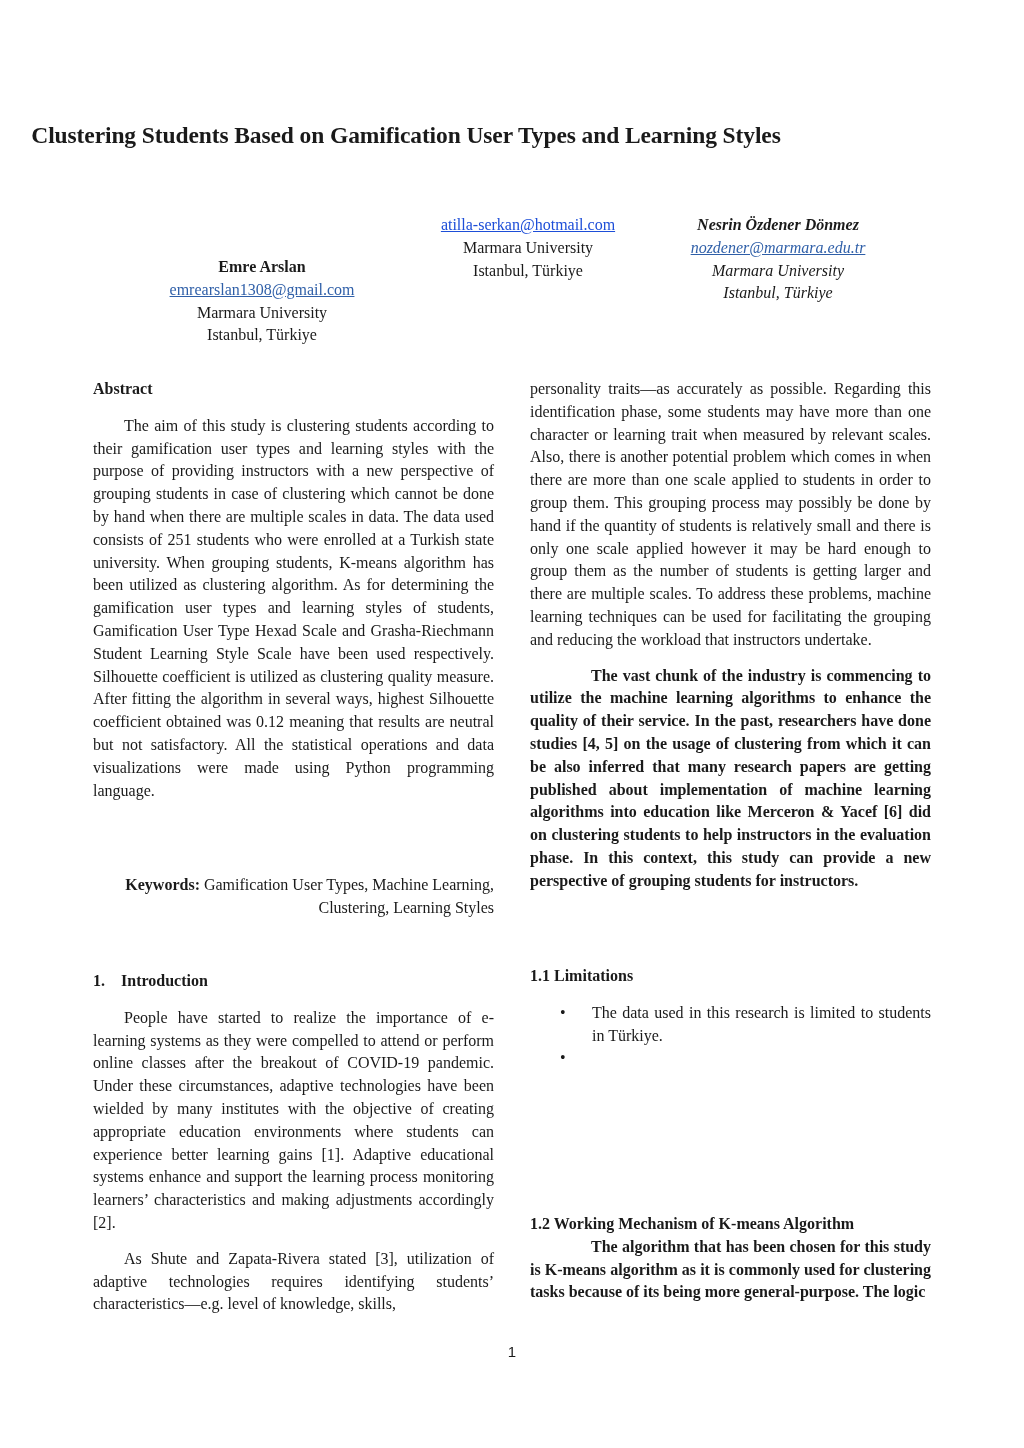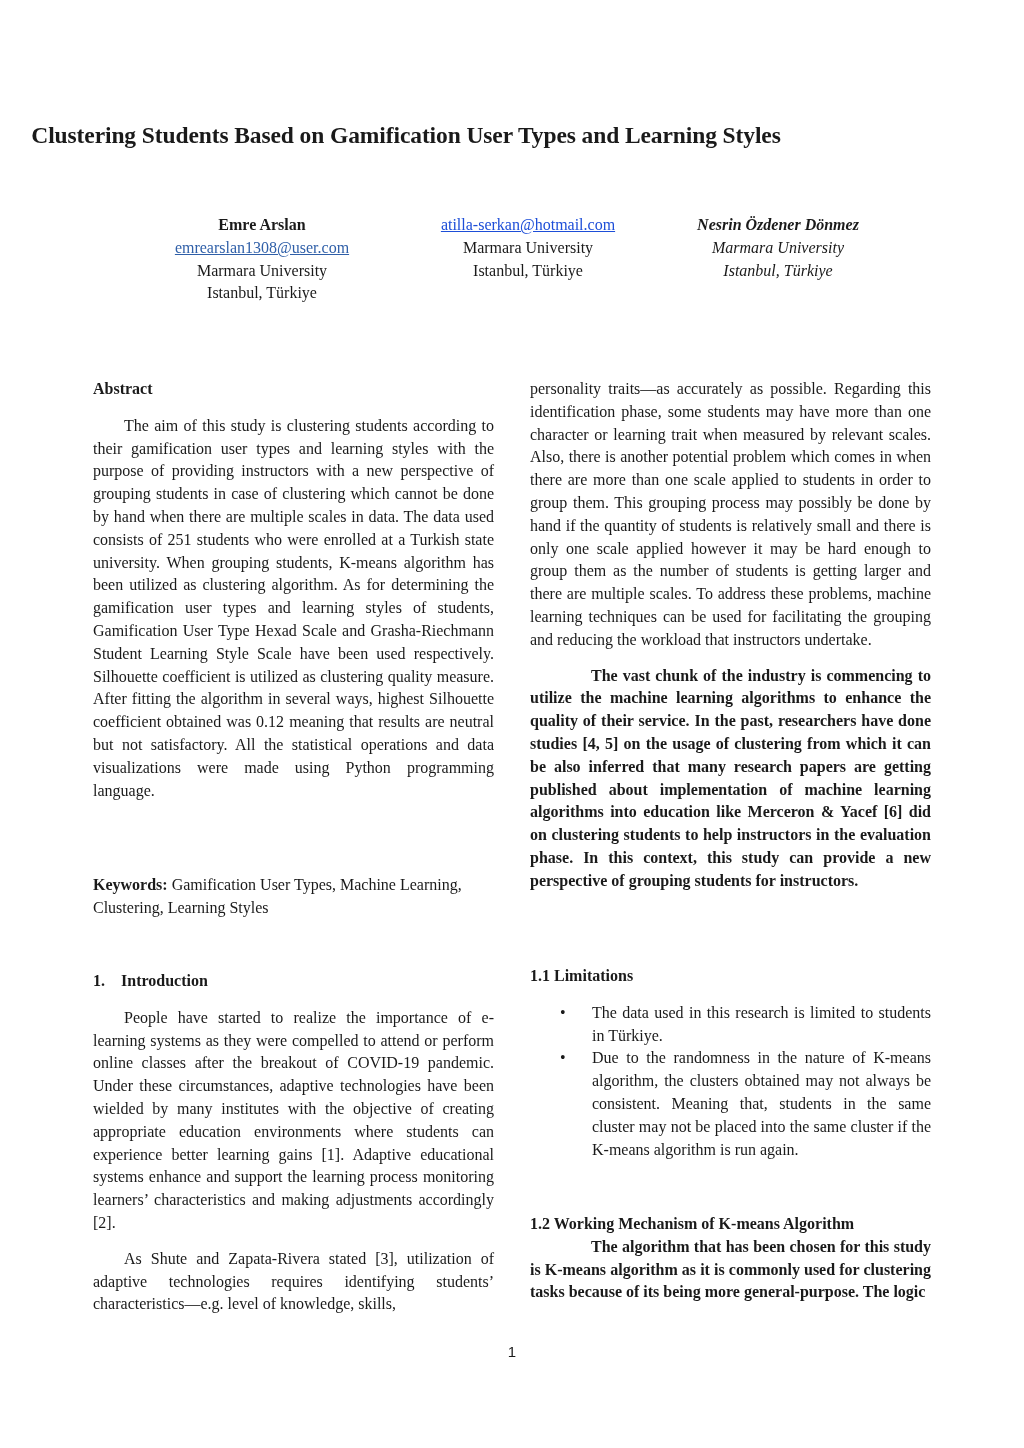--- a/index.html
+++ b/index.html
@@ -24,65 +24,66 @@
   ul.bullets li .bullet { position: absolute; left: 30px; top: 0; }
   .page-num { position: absolute; top: 1343px; left: 0; width: 1024px; text-align: center;
               font-family: "Liberation Sans", "DejaVu Sans", sans-serif; font-size: 15px; }
 </style>
 </head>
 <body>
 
 <div class="title">Clustering Students Based on Gamification User Types and Learning Styles</div>
 
 <div class="authors">
-  <div class="author" style="left:112px;">
+  <div class="author" style="left:112px;margin-top:42px;">
     <div class="name">Emre Arslan</div>
-    <div class="email" style="color: rgb(47, 95, 168);">emrearslan1308@user.com</div>
+    <div class="email" style="color: rgb(47, 95, 168);">emrearslan1308@gmail.com</div>
     <div>Marmara University</div>
     <div>Istanbul, Türkiye</div>
   </div>
   <div class="author" style="left:378px;">
     <div class="email" style="color: #1d4ed8;">atilla-serkan@hotmail.com</div>
     <div>Marmara University</div>
     <div>Istanbul, Türkiye</div>
   </div>
   <div class="author" style="left:628px;font-style:italic;">
     <div class="name">Nesrin Özdener Dönmez</div>
+    <div class="email" style="color: rgb(47, 95, 168);">nozdener@marmara.edu.tr</div>
     <div>Marmara University</div>
     <div>Istanbul, Türkiye</div>
   </div>
 </div>
 
 <div class="col col-left" style="top:378px;">
   <div class="heading">Abstract</div>
   <p class="indent" style="margin-top:14px;">The aim of this study is clustering students according to their gamification user types and learning styles with the purpose of providing instructors with a new perspective of grouping students in case of clustering which cannot be done by hand when there are multiple scales in data. The data used consists of 251 students who were enrolled at a Turkish state university. When grouping students, K-means algorithm has been utilized as clustering algorithm. As for determining the gamification user types and learning styles of students, Gamification User Type Hexad Scale and Grasha-Riechmann Student Learning Style Scale have been used respectively. Silhouette coefficient is utilized as clustering quality measure. After fitting the algorithm in several ways, highest Silhouette coefficient obtained was 0.12 meaning that results are neutral but not satisfactory. All the statistical operations and data visualizations were made using Python programming language.</p>
 </div>
 
 <div class="col col-left" style="top:874px;">
-  <p style="text-align:left;"><span class="kw-label">Keywords:</span><span> Gamification User Types, Machine Learning, Clustering, Learning Styles</span></p>
+  <p style="text-align:right;"><span class="kw-label">Keywords:</span><span> Gamification User Types, Machine Learning, Clustering, Learning Styles</span></p>
 </div>
 
 <div class="col col-left" style="top:970px;">
   <div class="heading">
     <span>1.</span><span style="display:inline-block;width:16px;"></span><span>Introduction</span>
   </div>
   <p class="indent" style="margin-top:14px;">People have started to realize the importance of e-learning systems as they were compelled to attend or perform online classes after the breakout of COVID-19 pandemic. Under these circumstances, adaptive technologies have been wielded by many institutes with the objective of creating appropriate education environments where students can experience better learning gains [1]. Adaptive educational systems enhance and support the learning process monitoring learners’ characteristics and making adjustments accordingly [2].</p>
   <p class="indent" style="margin-top:13px;">As Shute and Zapata-Rivera stated [3], utilization of adaptive technologies requires identifying students’ characteristics—e.g. level of knowledge, skills,</p>
 </div>
 
 <div class="col col-right" style="top:378px;">
   <p>personality traits—as accurately as possible. Regarding this identification phase, some students may have more than one character or learning trait when measured by relevant scales. Also, there is another potential problem which comes in when there are more than one scale applied to students in order to group them. This grouping process may possibly be done by hand if the quantity of students is relatively small and there is only one scale applied however it may be hard enough to group them as the number of students is getting larger and there are multiple scales. To address these problems, machine learning techniques can be used for facilitating the grouping and reducing the workload that instructors undertake.</p>
   <p class="indent-wide" style="margin-top:13px;">The vast chunk of the industry is commencing to utilize the machine learning algorithms to enhance the quality of their service. In the past, researchers have done studies [4, 5] on the usage of clustering from which it can be also inferred that many research papers are getting published about implementation of machine learning algorithms into education like Merceron &amp; Yacef [6] did on clustering students to help instructors in the evaluation phase. In this context, this study can provide a new perspective of grouping students for instructors.</p>
 </div>
 
 <div class="col col-right" style="top:965px;">
   <div class="heading">1.1 Limitations</div>
   <ul class="bullets" style="margin-top:14px;">
     <li><span class="bullet">•</span><span>The data used in this research is limited to students in Türkiye.</span></li>
-    <li><span class="bullet">•</span><span>Due to the randomness in the nature of K-means algorithm, the clusters obtained may not always be consistent. Meaning that, students in the same cluster may not be placed into the same cluster if the K-means algorithm is run again.</span></li>
+    <li><span class="bullet">•</span></li>
   </ul>
 </div>
 
 <div class="col col-right" style="top:1213px;">
   <div class="heading">1.2 Working Mechanism of K-means Algorithm</div>
   <p class="indent-wide" style="">The algorithm that has been chosen for this study is K-means algorithm as it is commonly used for clustering tasks because of its being more general-purpose. The logic</p>
 </div>
 
 <div class="page-num">1</div>
 

